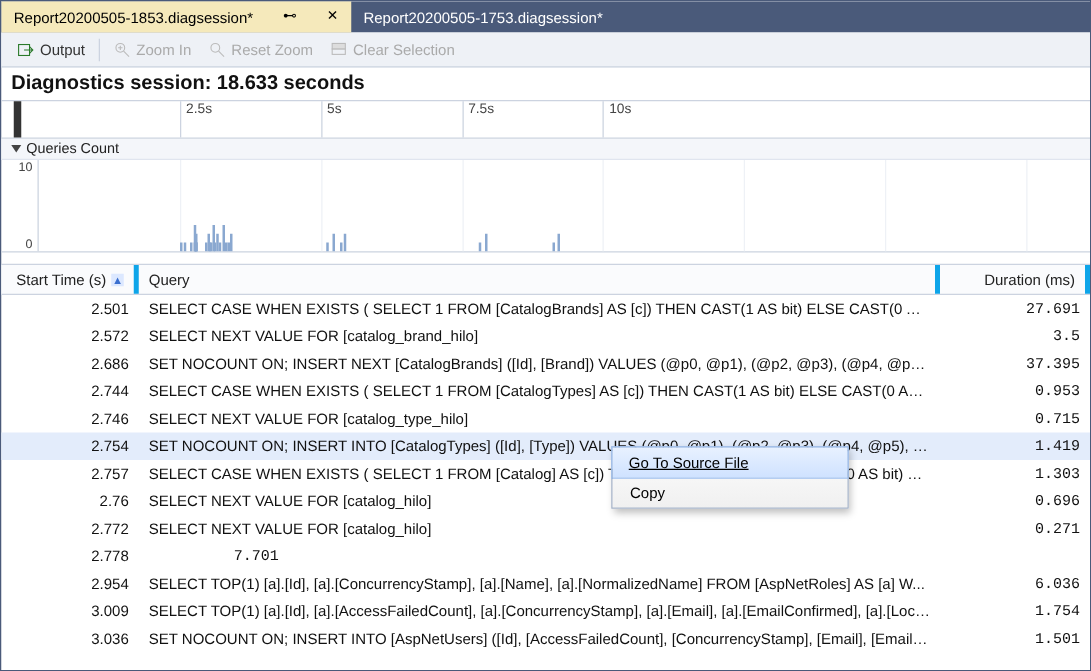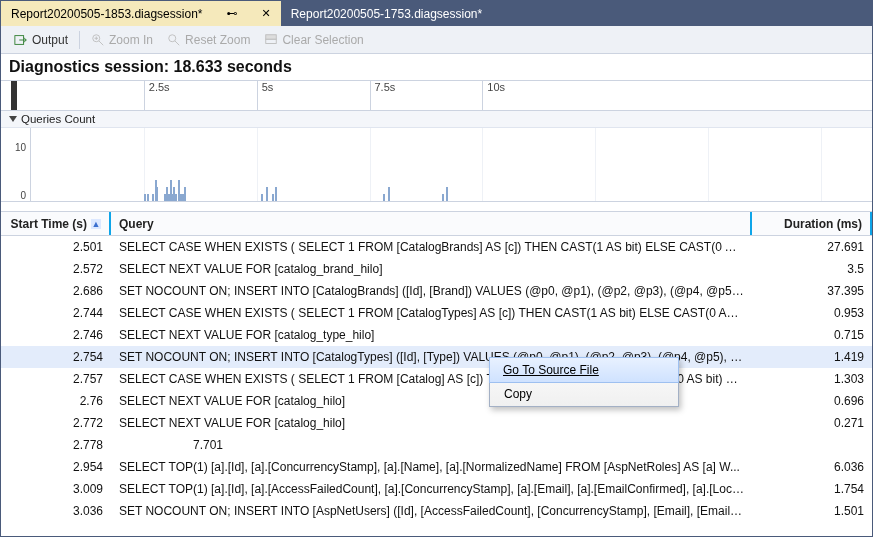--- a/index.html
+++ b/index.html
@@ -21,30 +21,30 @@
 .chart-section-title { padding: 2px 8px; font-size: 11.5px; color: #222; background: #f4f6fa; border-bottom: 1px solid #e0e5ef; display: flex; align-items: center; gap: 4px;}
 .chart-area { position: relative; height: 74px; border-bottom: 1px solid #ccd3e0; display: flex; }
 .chart-yaxis { width: 30px; position: relative; border-right: 1px solid #ccd3e0;}
 .chart-yaxis .ylabel { position: absolute; right: 4px; font-size: 10px; color: #444;}
 .chart-plot { flex: 1; position: relative; }
 .bar { position: absolute; bottom: 0; width: 1px; background: #8aa8d0; }
 .grid-line { position: absolute; top:0; bottom:0; border-left: 1px solid #eef1f6;}
 .spacer { height: 10px; border-bottom: 1px solid #ccd3e0;}
 .table-wrap { position: relative; }
 .table-header { display: flex; background: #fafbfd; border-bottom: 1px solid #ccd3e0; font-size: 12px; color: #222; height: 24px;}
-.th { padding: 4px 8px; border-right: 2px solid #0ea5e9; display:flex; align-items:center;font-weight:bold;}
+.th { padding: 4px 8px; border-right: 4px solid #0ea5e9; display:flex; align-items:center;}
 .th.start { width: 110px; justify-content: flex-end; gap:4px;}
 .th.query { flex: 1; }
 .th.dur { width: 120px; justify-content: flex-end;}
 .sort-arrow { font-size: 9px; color: #3a6fcf; display: inline-flex; align-items: center; justify-content: center; width: 10px; height: 10px; background: #dce8ff;}
 .tbody .row { display: flex; font-size: 12px; color: #111; height: 22px; align-items: center;}
 .tbody .row .td { padding: 0 8px; white-space: nowrap; overflow: hidden; text-overflow: ellipsis; }
 .tbody .row .td.start { width: 110px; text-align: right;}
 .tbody .row .td.query { flex: 1; }
-.tbody .row .td.dur { width: 120px; text-align: right;}
+.tbody .row .td.dur { width: 120px; text-align: right; font-family: Liberation Mono, monospace;}
 .tbody .row.selected { background: #e3ecfb; }
 .context-menu { position: absolute; background: linear-gradient(#fdfdfd,#f0f0f0); border: 1px solid #a3b0c5; box-shadow: 2px 3px 6px rgba(0,0,0,0.25); font-size: 12px; min-width: 190px; }
 .context-menu .mi { padding: 5px 14px; cursor: default; }
 .context-menu .mi.hover { background: linear-gradient(#e8f1ff,#cfe2ff); border: 1px solid #9ec0f0; margin:-1px; padding: 5px 13px; text-decoration: underline;}
 .triangle { display: inline-block; width: 0; height: 0; border-left:4px solid transparent; border-right:4px solid transparent; border-top:6px solid #444;}
 </style>
 </head>
 <body>
 
 <div class="tabbar">
@@ -103,21 +103,21 @@
       <div class="tick" style="left: 451.35px;">10s</div>
     </div>
 </div>
 
 <div class="chart-section-title">
   <span class="triangle"></span>
   <span>Queries Count</span>
 </div>
 <div class="chart-area">
   <div class="chart-yaxis">
-    <span class="ylabel" style="top:14px">10</span>
+    <span class="ylabel" style="top:1px">10</span>
     <span class="ylabel" style="bottom:0">0</span>
   </div>
   <div class="chart-plot" id="plot">
       <div class="grid-line" style="left: 112.837px;"></div>
       <div class="grid-line" style="left: 225.675px;"></div>
       <div class="grid-line" style="left: 338.512px;"></div>
       <div class="grid-line" style="left: 451.35px;"></div>
       <div class="grid-line" style="left: 564.187px;"></div>
       <div class="grid-line" style="left: 677.025px;"></div>
       <div class="grid-line" style="left: 789.862px;"></div>
@@ -174,21 +174,21 @@
         <div class="td query">SELECT CASE WHEN EXISTS ( SELECT 1 FROM [CatalogBrands] AS [c]) THEN CAST(1 AS bit) ELSE CAST(0 AS bit)...</div>
         <div class="td dur">27.691</div>
       </div>
       <div class="row">
         <div class="td start">2.572</div>
         <div class="td query">SELECT NEXT VALUE FOR [catalog_brand_hilo]</div>
         <div class="td dur">3.5</div>
       </div>
       <div class="row">
         <div class="td start">2.686</div>
-        <div class="td query">SET NOCOUNT ON; INSERT INTO [CatalogBrands] ([Id], [Brand]) VALUES (@p0, @p1), (@p2, @p3), (@p4, @p5),...</div>
+        <div class="td query">SET NOCOUNT ON; INSERT NEXT [CatalogBrands] ([Id], [Brand]) VALUES (@p0, @p1), (@p2, @p3), (@p4, @p5),...</div>
         <div class="td dur">37.395</div>
       </div>
       <div class="row">
         <div class="td start">2.744</div>
         <div class="td query">SELECT CASE WHEN EXISTS ( SELECT 1 FROM [CatalogTypes] AS [c]) THEN CAST(1 AS bit) ELSE CAST(0 AS bit) E...</div>
         <div class="td dur">0.953</div>
       </div>
       <div class="row">
         <div class="td start">2.746</div>
         <div class="td query">SELECT NEXT VALUE FOR [catalog_type_hilo]</div>

